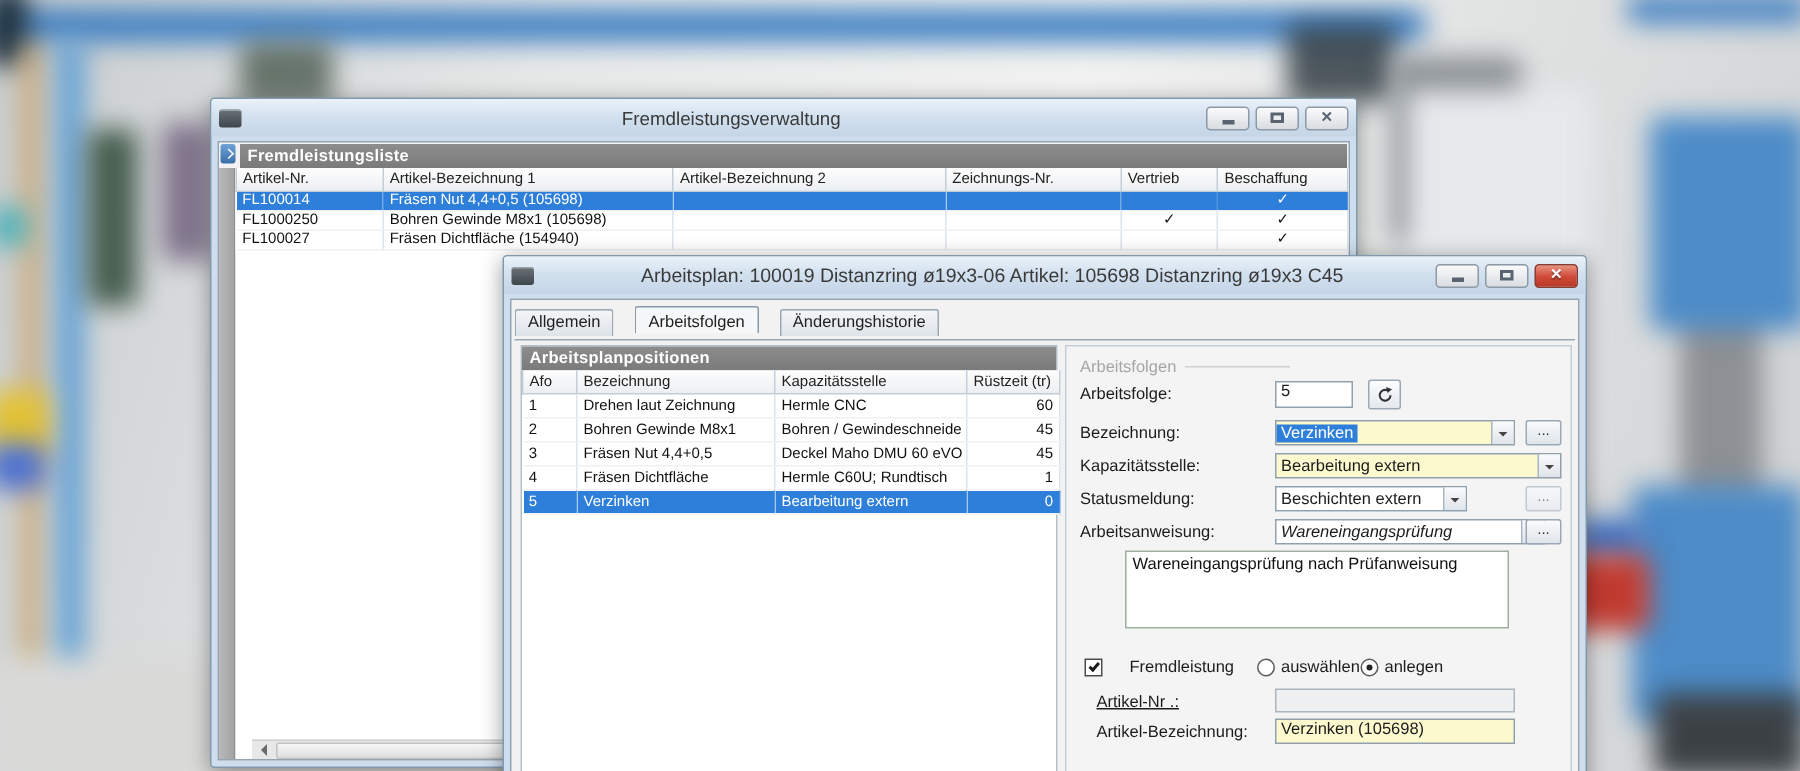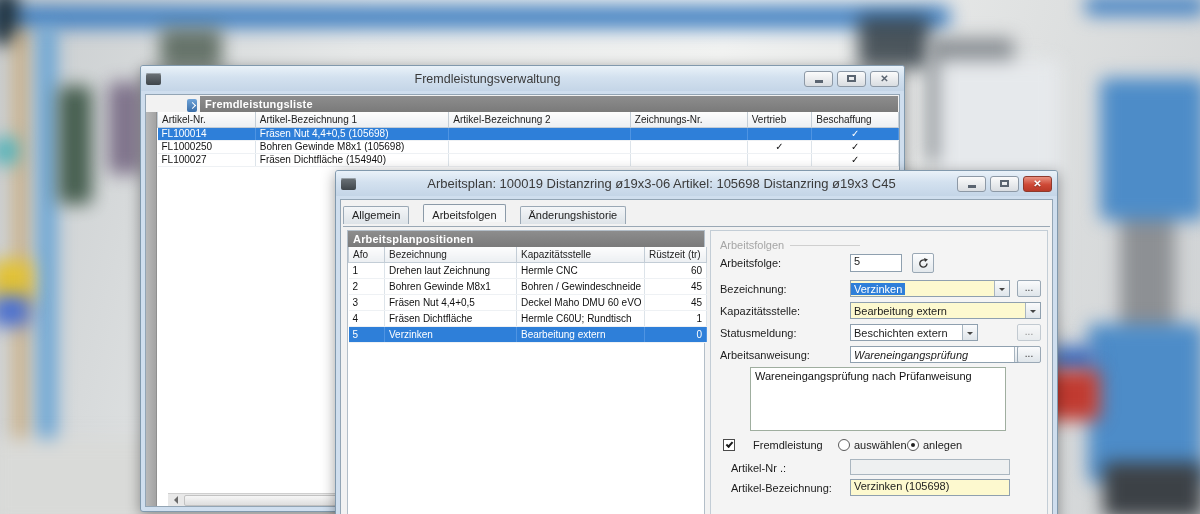--- a/index.html
+++ b/index.html
@@ -152,21 +152,21 @@
       <button class="wbtn">
           <span class="g-max"></span>
         </button>
       <button class="wbtn">
           <span class="g-x">✕</span>
         </button>
     </span>
   </header>
   <div class="client">
     <div class="back-body">
-      <div style="display:flex; align-items:flex-end; padding:1px 1px 0 1px;margin-left:40px;">
+      <div style="display:flex; align-items:flex-start; padding:1px 1px 0 1px;">
         <span class="collapse"></span>
         <div class="grouphdr" style="flex:1;">
           <span>Fremdleistungsliste</span>
         </div>
       </div>
       <div class="back-main">
         <div class="side-strip"></div>
         <div class="back-tablewrap">
           <table class="grid">
             <colgroup>
@@ -337,32 +337,32 @@
           </span>
           <span class="dots dim" style="left:306px; top:93px;">...</span>
 
           <span class="flabel" style="top:118px;">Arbeitsanweisung:</span>
           <span class="combo" style="left:139px; top:115px; width:180px;font-style:italic;">
             <span class="val">Wareneingangsprüfung</span>
             <span class="dropbtn"></span>
           </span>
           <span class="dots" style="left:306px; top:115px;">...</span>
 
-          <div class="txtarea" style="left:39px; top:136px; width:256px; height:64px;">Wareneingangsprüfung nach Prüfanweisung</div>
+          <div class="txtarea" style="left:39px; top:136px; width:256px; height:52px;">Wareneingangsprüfung nach Prüfanweisung</div>
 
           <span class="cb" style="left:12px; top:208px;">
               <span class="tick"></span>
             </span>
           <span class="flabel" style="left:30px; top:208px;margin-left:12px;">Fremdleistung</span>
           <span class="radio" style="left:127px; top:208px;"></span>
           <span class="flabel" style="left:143px; top:208px;">auswählen</span>
           <span class="radio on" style="left:196px; top:208px;"></span>
           <span class="flabel" style="left:212px; top:208px;">anlegen</span>
 
-          <span class="flabel" style="left:20px; top:231px;">Artikel-Nr .:</span>
+          <span class="flabel" style="left:20px; top:231px;text-decoration:underline;">Artikel-Nr .:</span>
           <span class="tinput" style="left:139px; top:228px; width:160px; height:16px; background:#eef0f1; border-color:#aab6c0;"></span>
 
           <span class="flabel" style="left:20px; top:251px;">Artikel-Bezeichnung:</span>
           <span class="tinput" style="left:139px; top:248px; width:160px; height:17px; background:#fdf9cf;">Verzinken (105698)</span>
 
         </div>
       </div>
     </div>
   </div>
 </section>

